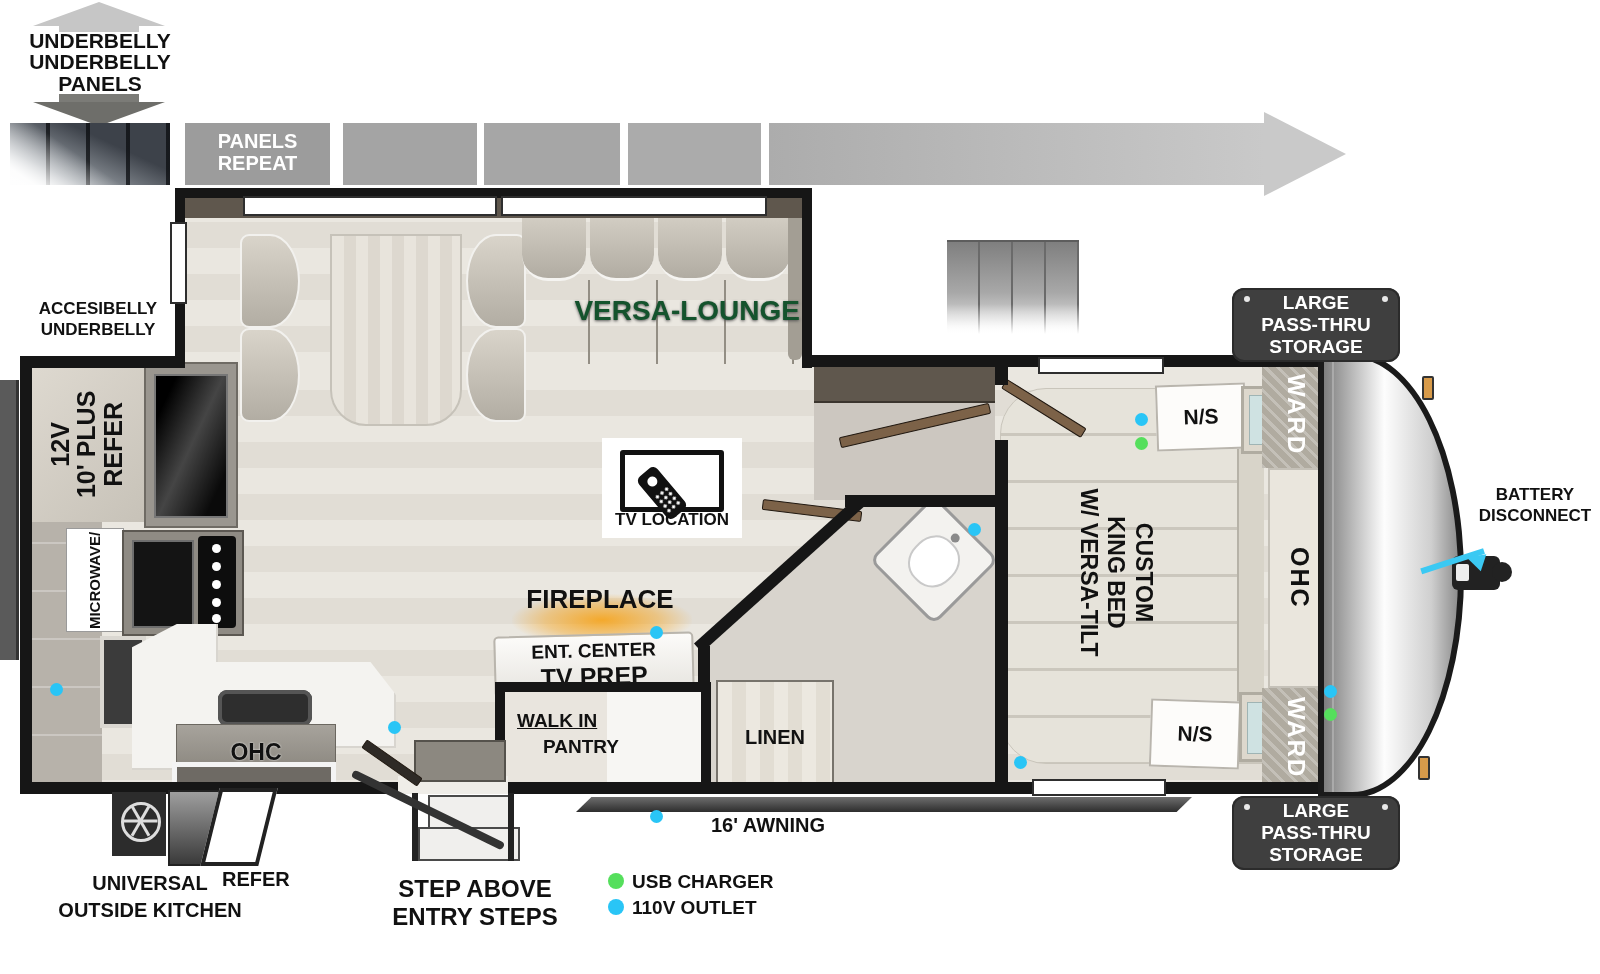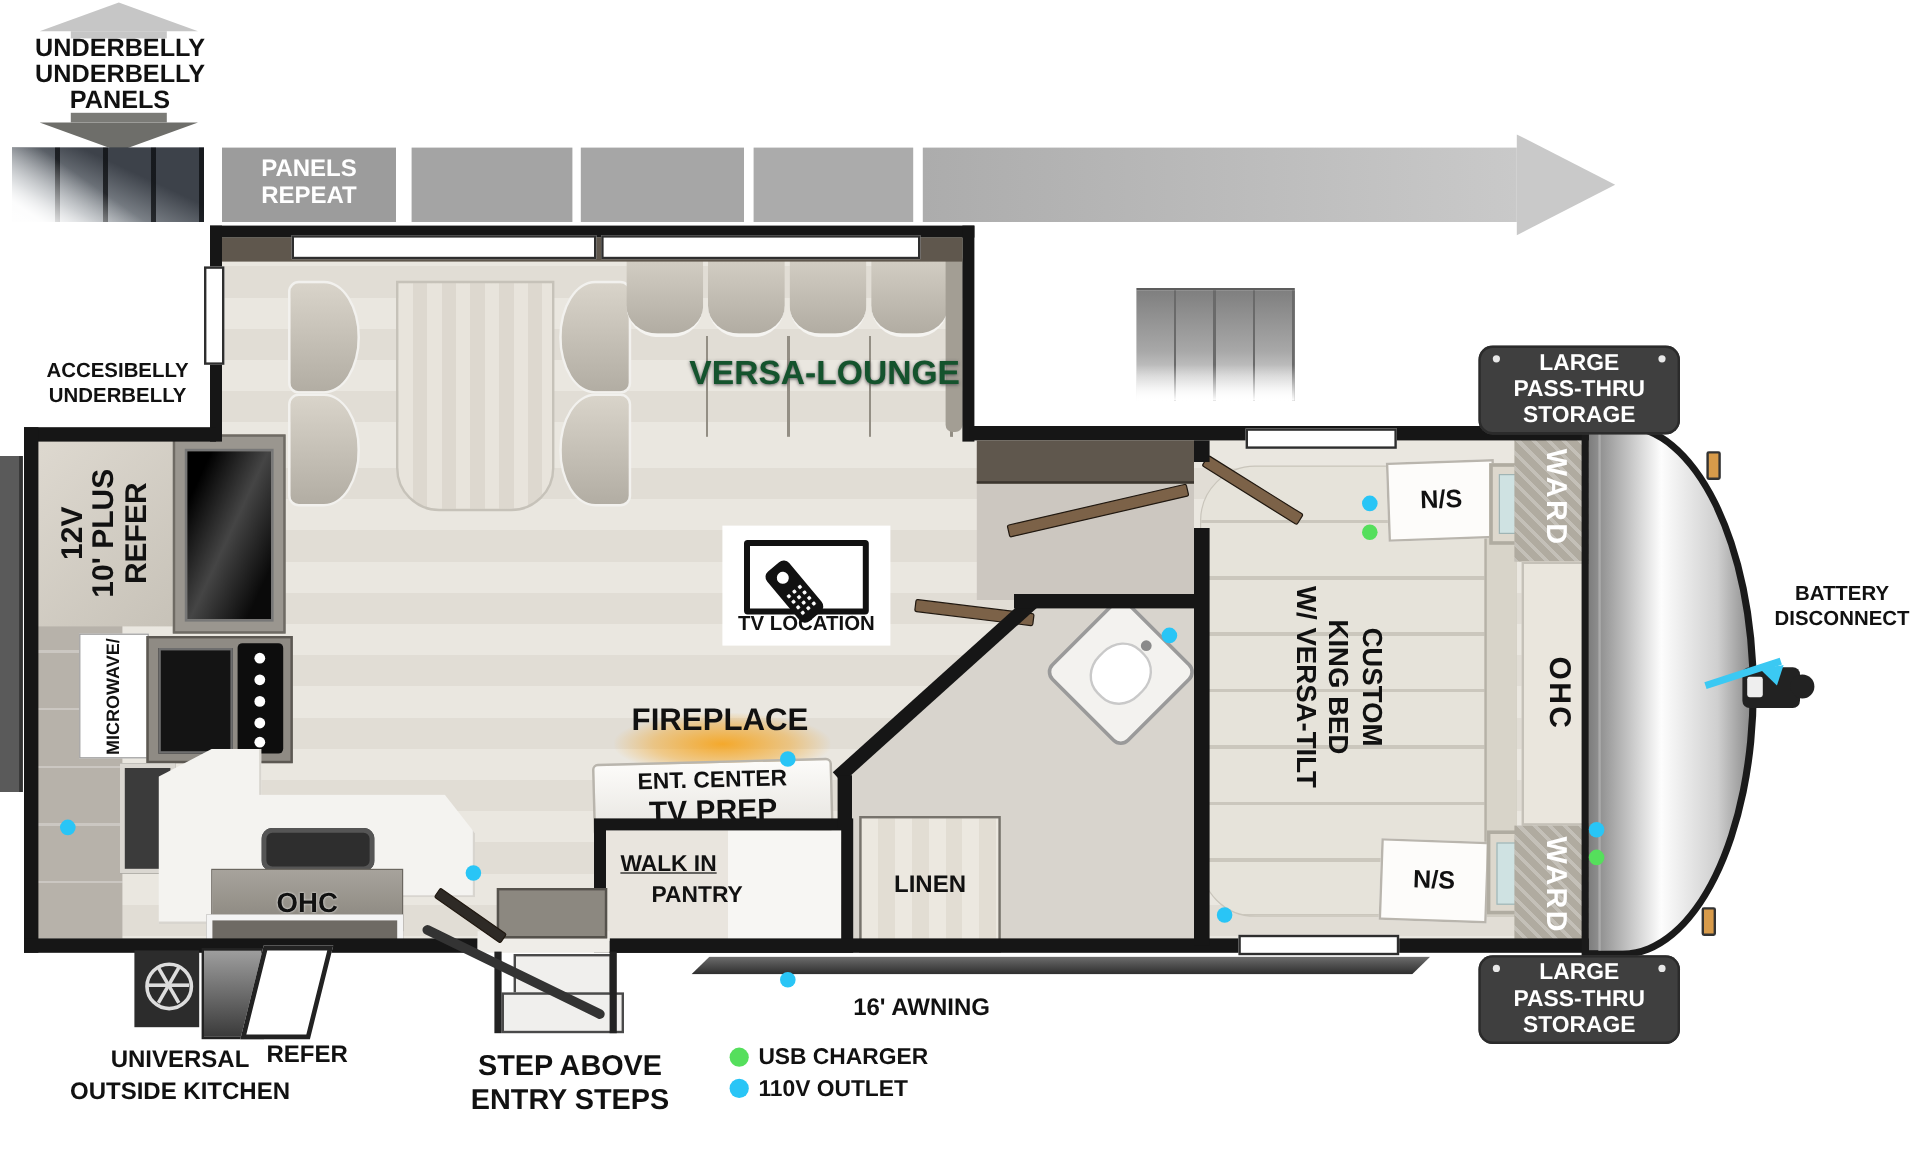--- a/index.html
+++ b/index.html
@@ -241,21 +241,21 @@
   </div>
   <div class="ab" style="left:222px;top:868px;width:80px;font-size:20px;">REFER</div>
 
   <div class="ab ctr" style="left:18px;top:298px;width:160px;font-size:17px;line-height:1.25;">
     <div>ACCESIBELLY</div>
     <div>UNDERBELLY</div>
   </div>
 
   <div class="ab" style="left:576px;top:797px;width:616px;height:15px;background:linear-gradient(180deg,#6e6e6e,#2d2d2d);
               clip-path:polygon(2.5% 0,100% 0,97.5% 100%,0 100%);"></div>
-  <div class="ab ctr" style="left:688px;top:814px;width:160px;font-size:20px;margin-top:15px;">16' AWNING</div>
+  <div class="ab ctr" style="left:688px;top:814px;width:160px;font-size:20px;">16' AWNING</div>
 
   <div class="dot g" style="left:608px;top:873px;width:16px;height:16px;"></div>
   <div class="ab" style="left:632px;top:871px;font-size:19px;">USB CHARGER</div>
   <div class="dot b" style="left:608px;top:899px;width:16px;height:16px;"></div>
   <div class="ab" style="left:632px;top:897px;font-size:19px;">110V OUTLET</div>
 
   <div class="ab" style="left:1318px;top:352px;width:146px;height:446px;z-index:20;
               background:linear-gradient(90deg,#7d7d7d 0%,#fdfdfd 45%,#cfcfcf 80%,#8d8d8d 100%);
               border:6px solid #1a1a1a;box-sizing:border-box;border-radius:0 115px 115px 0 / 0 230px 230px 0;">
     <div class="ab" style="left:8px;top:0;width:2px;height:434px;background:#aaa;"></div>

